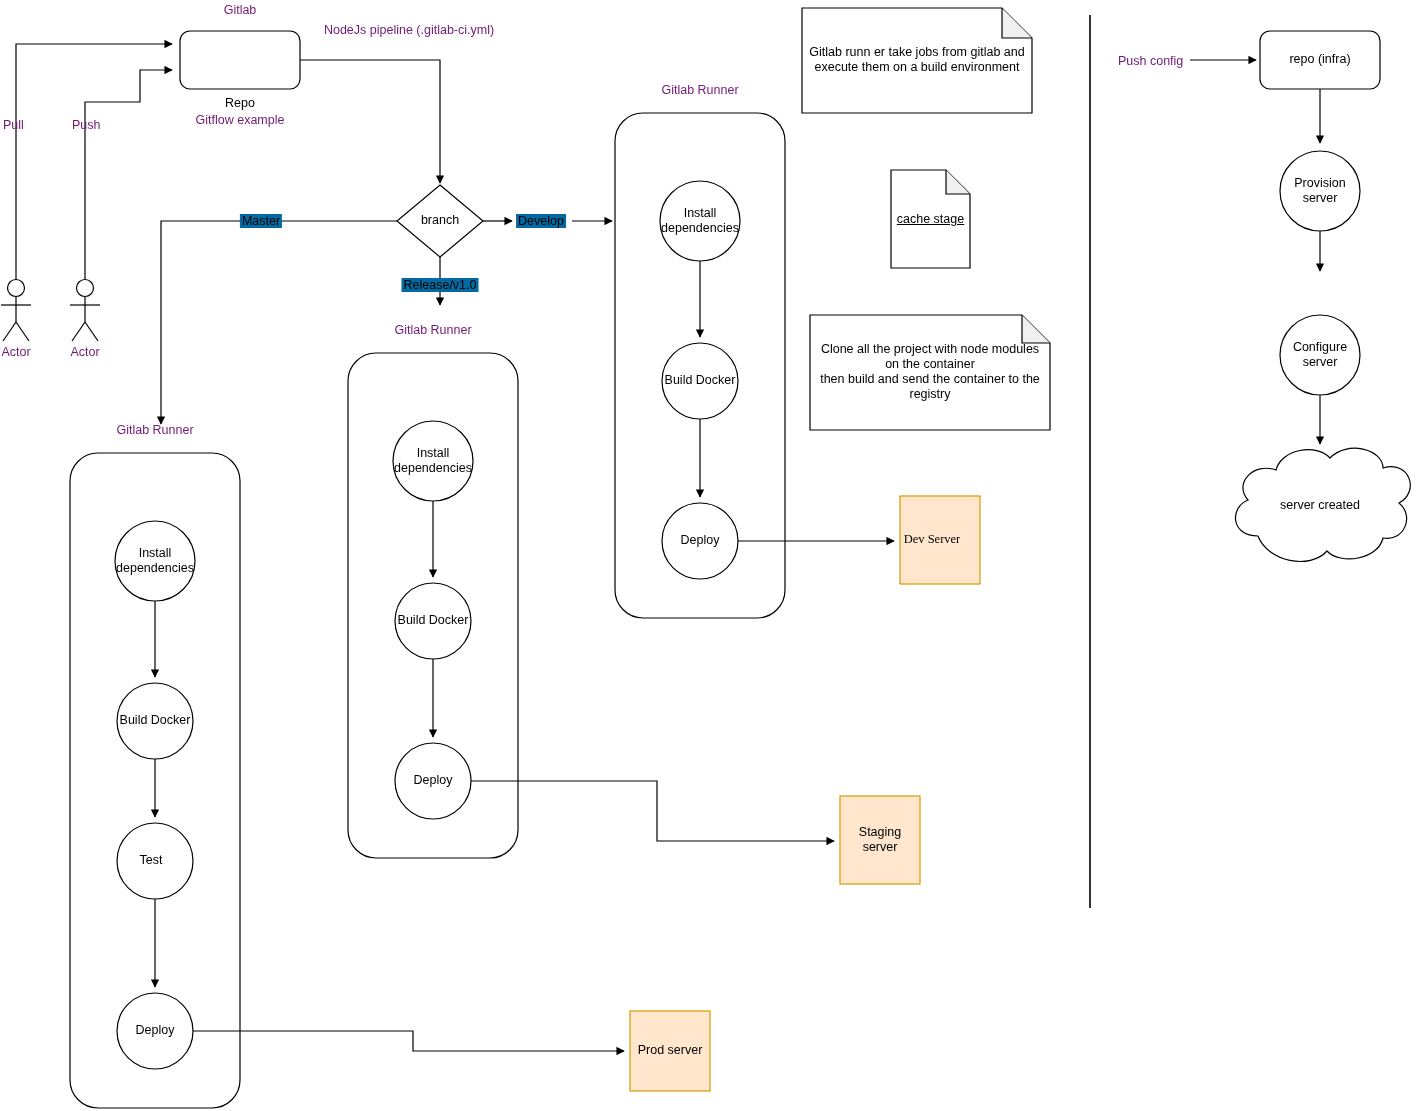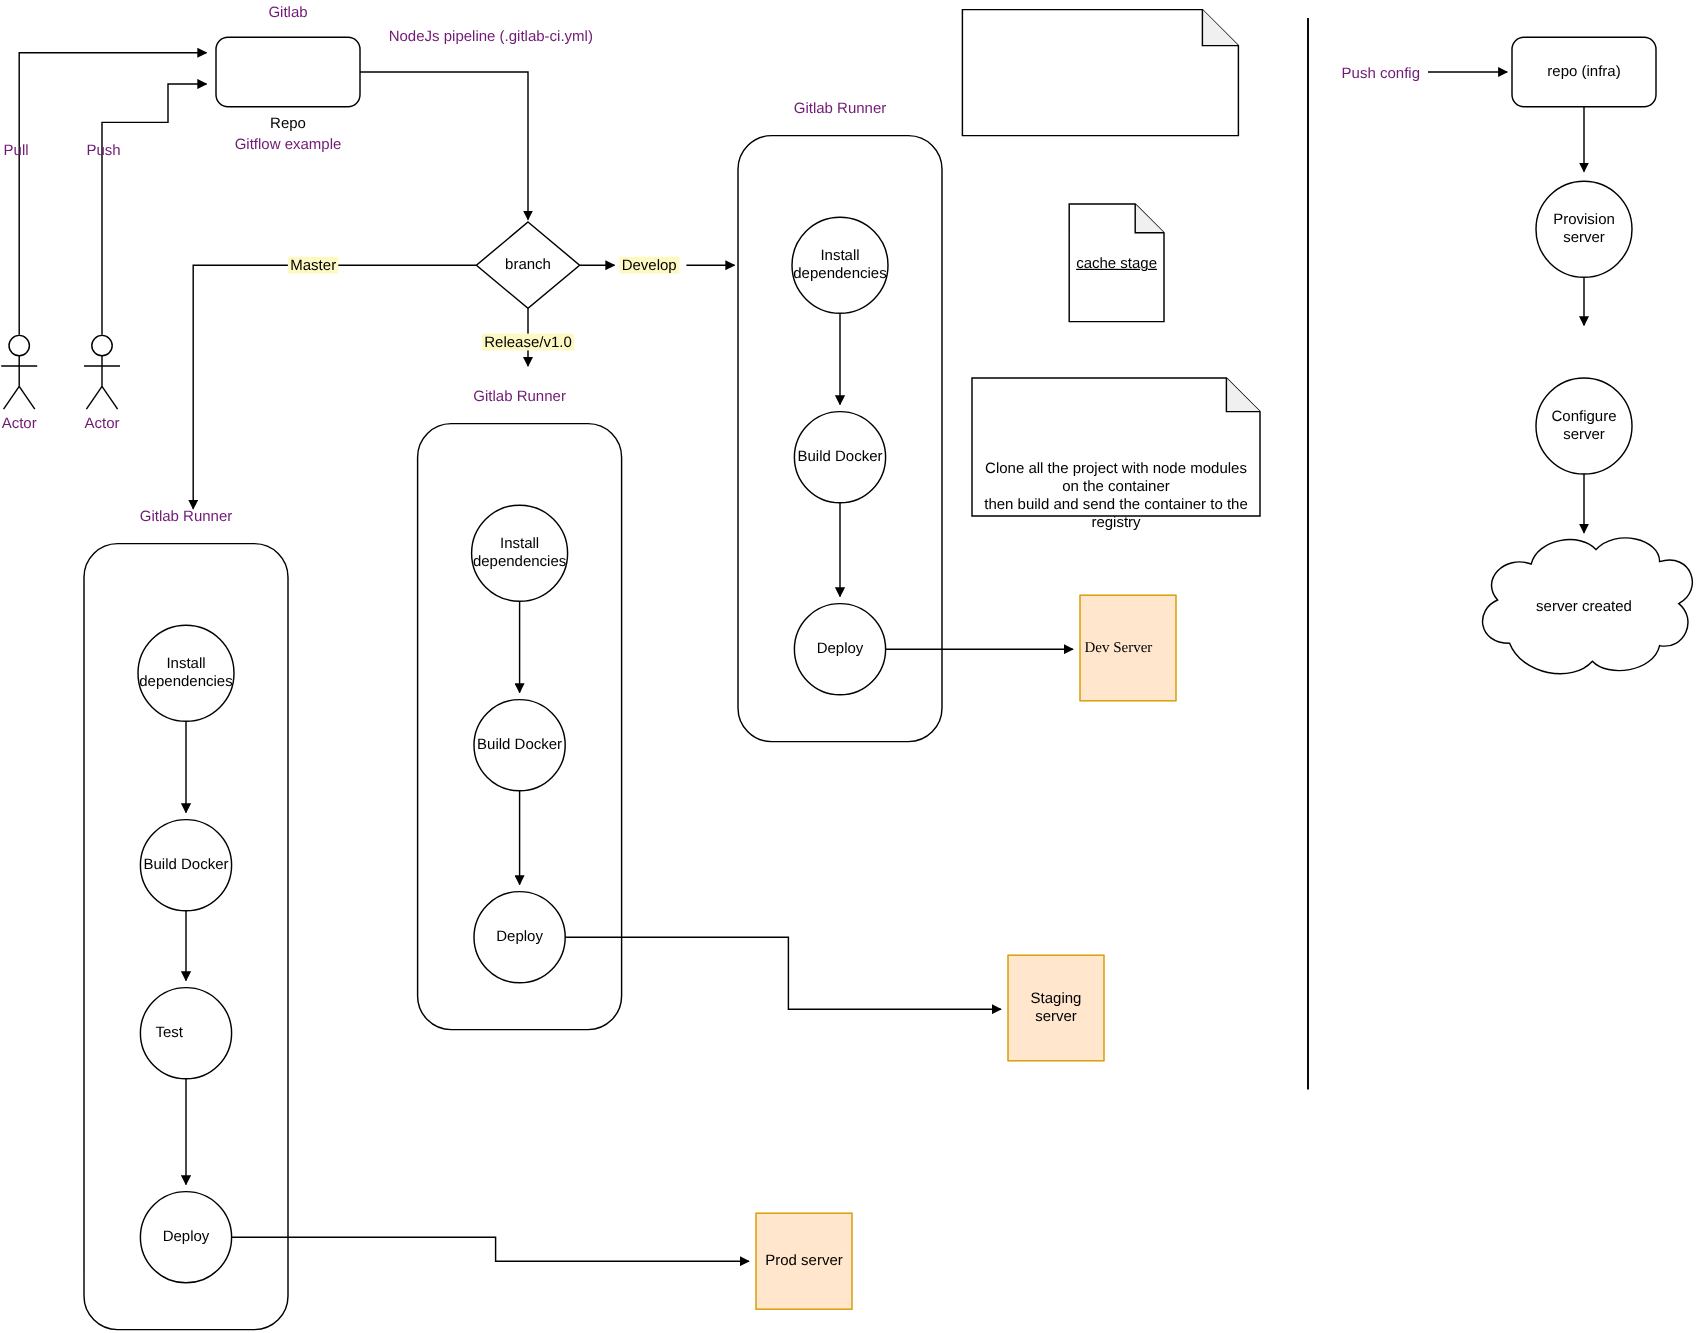--- a/index.html
+++ b/index.html
@@ -44,21 +44,21 @@
     display: flex;
     align-items: center;
     justify-content: center;
     text-align: center;
     font-size: 12.5px;
     line-height: 1.22;
     color: #000;
   }
   .edge-label {
     position: absolute;
-    background: #fef9c3;
+    background: #0369a1;
     padding: 0 2px;
     font-size: 12.5px;
     transform: translate(-50%, -50%);
     text-align: center;
     white-space: nowrap;
   }
 </style>
 </head>
 <body>
 
@@ -205,29 +205,30 @@
   </div>
   <div class="shape-text" style="left:388px; top:607px; width:90px; height:28px;">Build Docker</div>
   <div class="shape-text" style="left:388px; top:767px; width:90px; height:28px;">Deploy</div>
 
   <div class="lbl lbl-c" style="left:155px; top:431px;">Gitlab Runner</div>
   <div class="shape-text" style="left:110px; top:539px; width:90px; height:44px; flex-direction:column;">
     <span>Install</span>
     <span>dependencies</span>
   </div>
   <div class="shape-text" style="left:110px; top:707px; width:90px; height:28px;">Build Docker</div>
-  <div class="shape-text" style="left:96px; top:847px; width:90px; height:28px;">Test</div>
+  <div class="shape-text" style="left:106px; top:847px; width:90px; height:28px;">Test</div>
   <div class="shape-text" style="left:110px; top:1017px; width:90px; height:28px;">Deploy</div>
 
   <div class="shape-text" style="left:900px; top:496px; width:64px; height:88px;font-family:Liberation Serif, serif;">Dev Server</div>
   <div class="shape-text" style="left:630px; top:1011px; width:80px; height:80px;">Prod server</div>
   <div class="shape-text" style="left:840px; top:796px; width:80px; height:88px;">Staging server</div>
 
+  <div class="shape-text wrap" style="left:806px; top:30px; width:222px; height:60px;">Gitlab runn er take jobs from gitlab and execute them on a build environment</div>
   <div class="shape-text" style="left:893px; top:200px; width:75px; height:40px;text-decoration:underline;">cache stage</div>
-  <div class="shape-text wrap" style="left:814px; top:336px; width:232px; height:72px; white-space:pre-line;margin-top:41px;">Clone all the project with node modules on the container
+  <div class="shape-text wrap" style="left:814px; top:336px; width:232px; height:72px; white-space:pre-line;">Clone all the project with node modules on the container
 then build and send the container to the registry</div>
 
   <div class="lbl" style="left:1118px; top:54px;">Push config</div>
   <div class="shape-text" style="left:1260px; top:31px; width:120px; height:58px;">repo (infra)</div>
   <div class="shape-text" style="left:1275px; top:169px; width:90px; height:44px; flex-direction:column;">
     <span>Provision</span>
     <span>server</span>
   </div>
   <div class="shape-text" style="left:1275px; top:333px; width:90px; height:44px; flex-direction:column;">
     <span>Configure</span>

